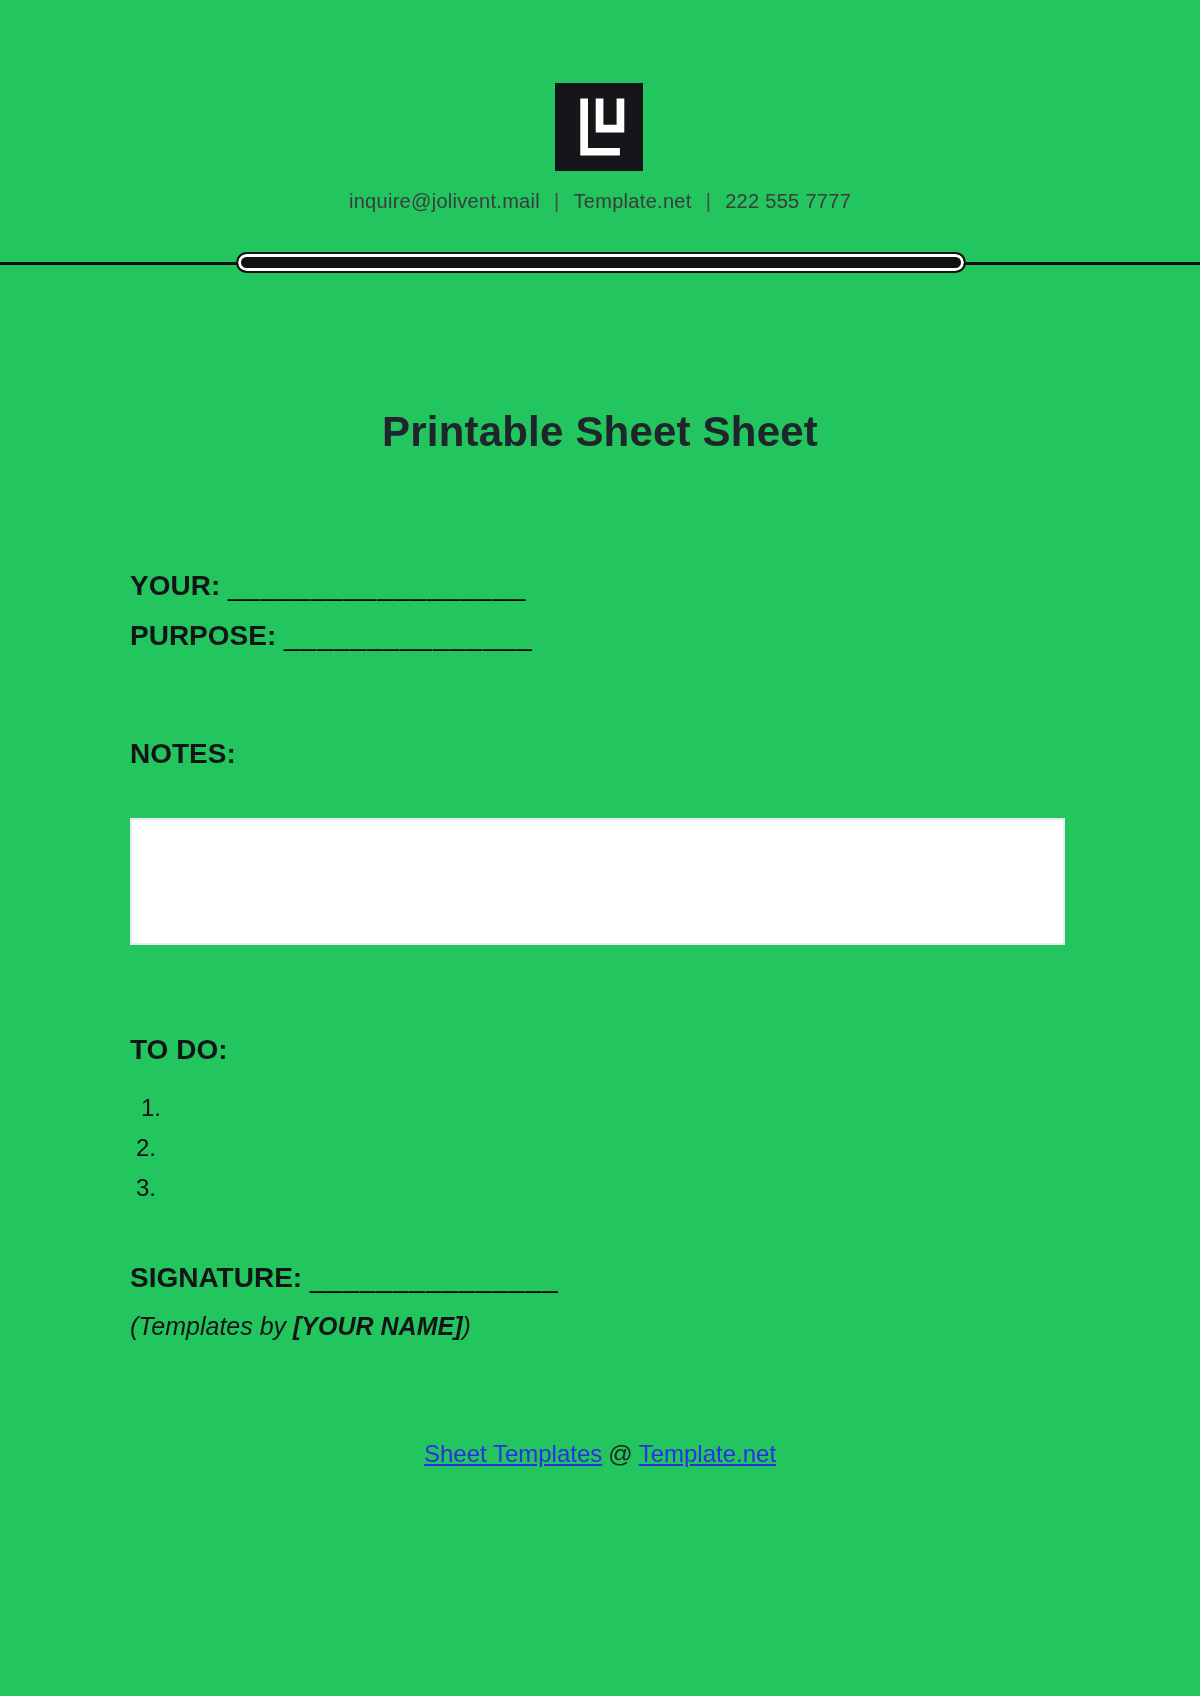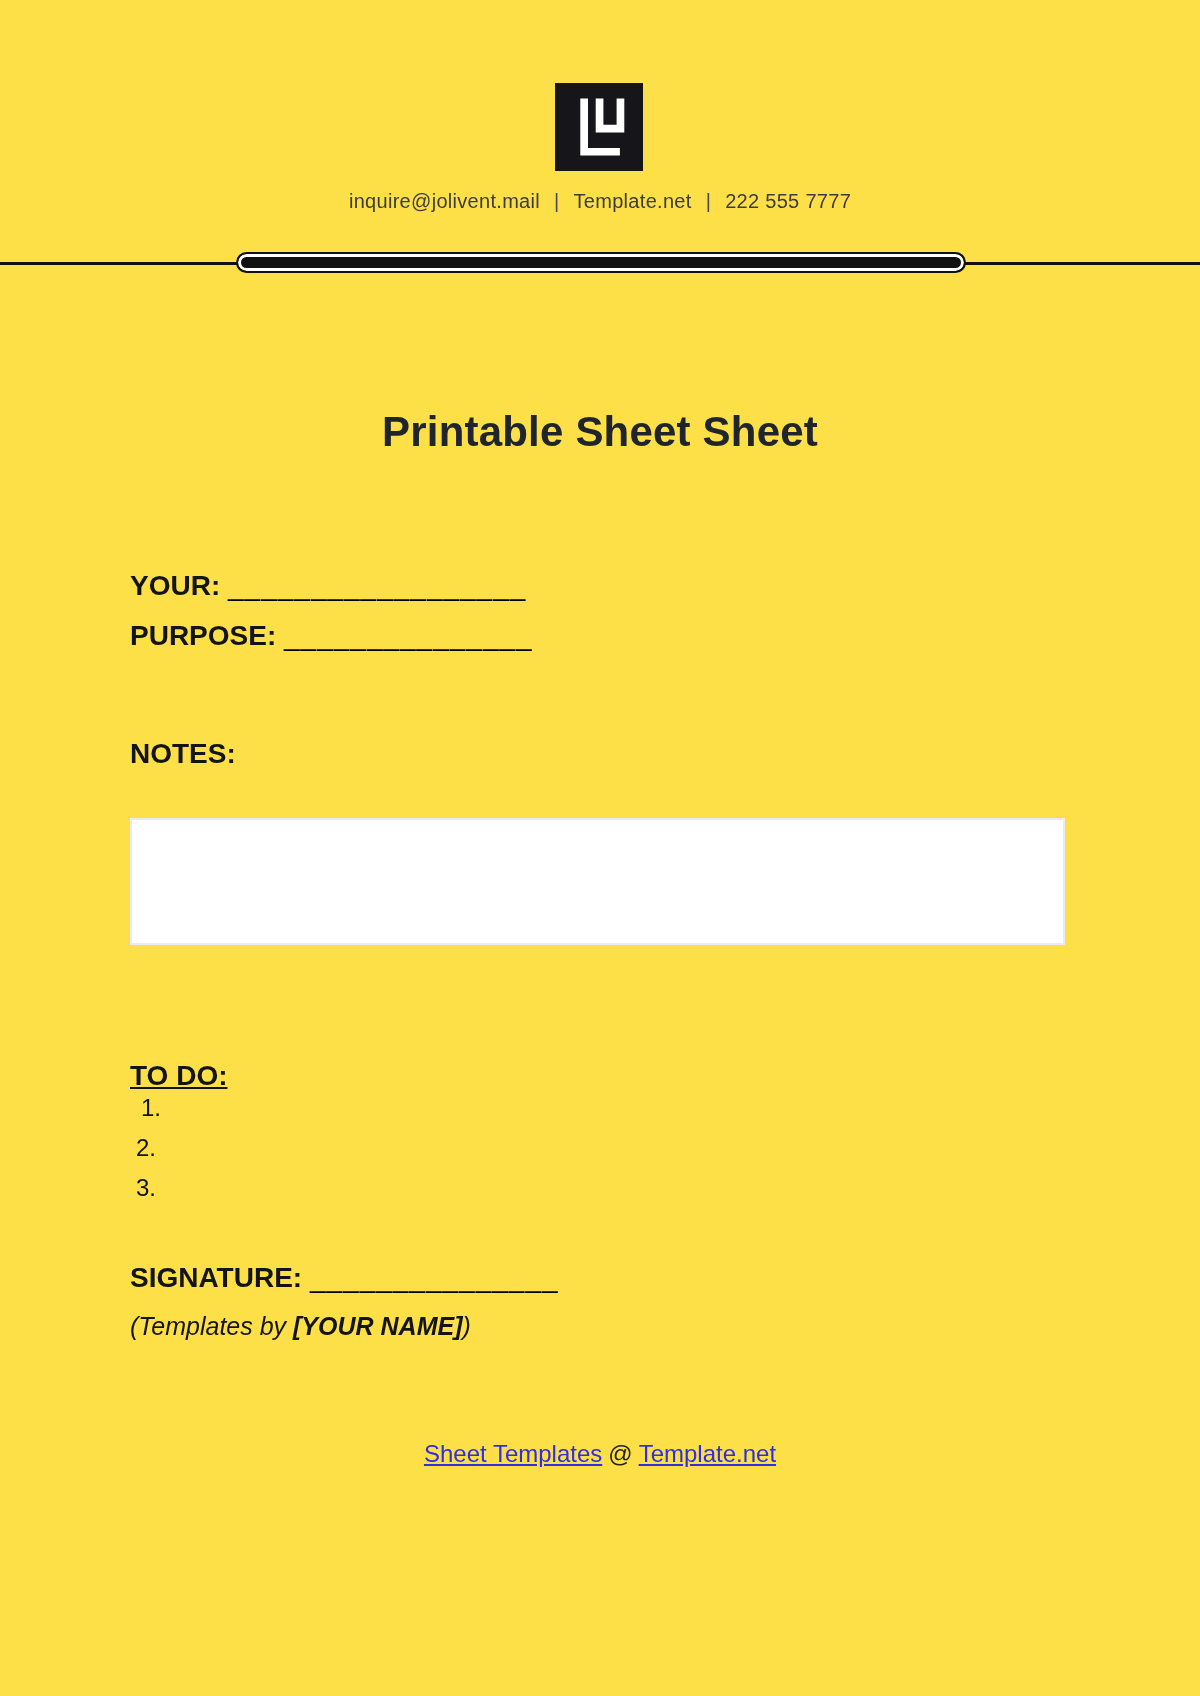--- a/index.html
+++ b/index.html
@@ -1,20 +1,20 @@
 <!DOCTYPE html>
 <html><head>
 <meta charset="utf-8">
 <style>
   html, body { margin: 0; padding: 0; background: #ffffff; }
   .page {
     position: relative;
     width: 1200px;
     height: 1696px;
-    background: #fde047;
+    background: #22c55e;
     font-family: "Liberation Sans", sans-serif;
     color: #131416;
     overflow: hidden;
   }
 
   
   .logo-box {
     position: absolute;
     left: 555px; top: 83px;
     width: 88px; height: 88px;
@@ -76,21 +76,21 @@
   .field-signature { top: 1262px; }
 
   .section-label {
     position: absolute;
     left: 130px;
     font-size: 28px;
     font-weight: 700;
     color: #131416;
   }
   .label-notes { top: 738px; }
-  .label-todo  { top: 1060px; text-decoration: underline; }
+  .label-todo  { top: 1034px; }
 
   .notes-box {
     position: absolute;
     left: 130px; top: 818px;
     width: 935px; height: 127px;
     background: #ffffff;
     border: 2px solid #e9ebef;
     box-sizing: border-box;
   }
 

